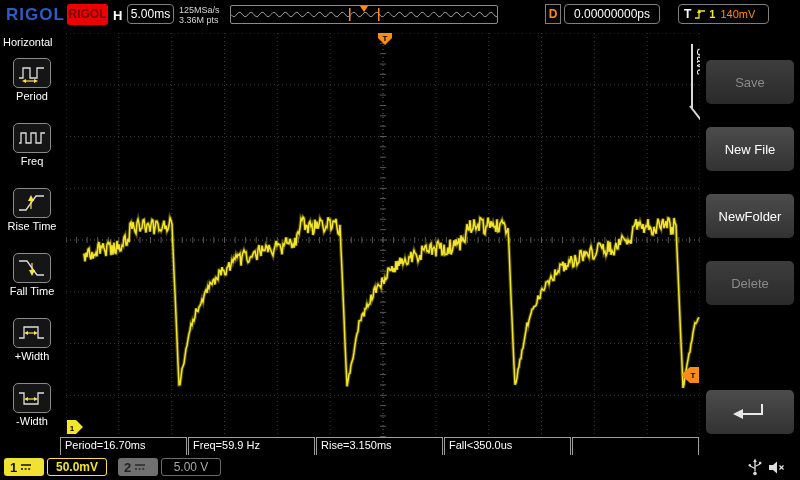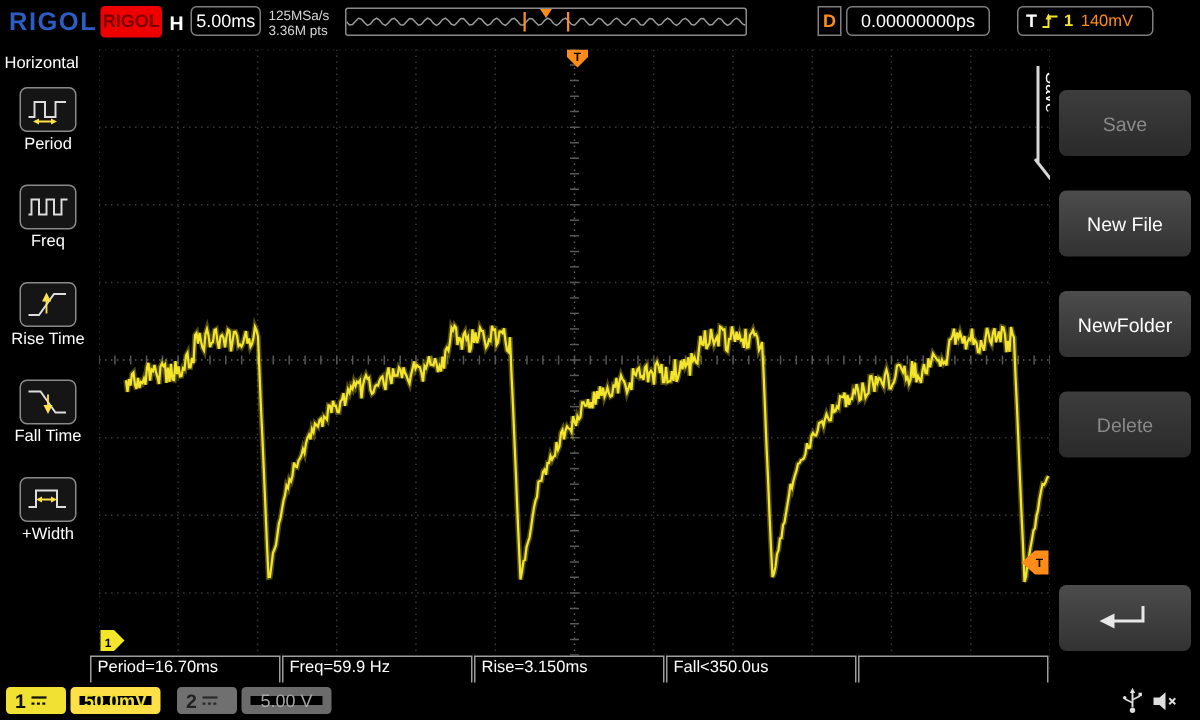--- a/index.html
+++ b/index.html
@@ -58,21 +58,21 @@
         display:flex;align-items:center;justify-content:center;}
   .rbtn.disabled{color:#8a8a8a;background:linear-gradient(#3d3d3d,#2a2a2a);}
   .b0{top:30px}.b1{top:97px}.b2{top:164px}.b3{top:231px}.b4{top:360px}
 
   
   .bottombar{position:absolute;left:0;top:455px;width:800px;height:25px;background:#000;}
   .chbadge{position:absolute;top:3px;height:18px;border-radius:3px;display:flex;align-items:center;
            padding-left:6px;gap:3px;font-weight:bold;font-size:13px;cursor:pointer;}
   .ch1b{left:4px;width:40px;background:#f0e132;color:#111;}
   .ch2b{left:118px;width:40px;background:#707070;color:#222;}
-  .chval{position:absolute;top:3px;height:18px;border:6px solid #fde047;border-radius:3px;
+  .chval{position:absolute;top:3px;height:18px;border:1px solid #fde047;border-radius:3px;
          font-weight:bold;font-size:12px;display:flex;align-items:center;justify-content:center;cursor:pointer;}
   .ch1v{left:47px;width:60px;color:#f0e132;}
   .ch2v{left:161px;width:60px;color:#a6a6a6;border-color:#6b6b6b;font-weight:normal;}
   .usb{position:absolute;left:746px;top:3px;}
   .spk{position:absolute;left:768px;top:5px;}
 </style>
 </head>
 <body>
 
 <div class="scope">
@@ -158,20 +158,31 @@
           <svg width="30" height="22" viewBox="0 0 30 22">
         <polyline points="2,16 7,16 7,5 21,5 21,16 27,16" fill="none" stroke="#dddddd" stroke-width="1.3"></polyline>
         <line x1="10" y1="11" x2="18" y2="11" stroke="#ffe14a" stroke-width="1.2"></line>
         <polygon points="7,11 11,9 11,13" fill="#ffe14a"></polygon>
             <polygon points="21,11 17,9 17,13" fill="#ffe14a"></polygon>
       </svg>
         </div>
       <div class="mlbl">+Width</div>
     </div>
 
+    <div class="mitem i5">
+      <div class="tile">
+          <svg width="30" height="22" viewBox="0 0 30 22">
+        <polyline points="2,6 7,6 7,17 21,17 21,6 27,6" fill="none" stroke="#dddddd" stroke-width="1.3"></polyline>
+        <line x1="10" y1="12" x2="18" y2="12" stroke="#ffe14a" stroke-width="1.2"></line>
+        <polygon points="7,12 11,10 11,14" fill="#ffe14a"></polygon>
+            <polygon points="21,12 17,10 17,14" fill="#ffe14a"></polygon>
+      </svg>
+        </div>
+      <div class="mlbl">-Width</div>
+    </div>
   </div>
 
   <div class="gridarea">
     <svg id="grid-svg">
         <line x1="0" y1="0" x2="0" y2="414" stroke="#393939" stroke-width="1" stroke-dasharray="1 3"></line>
         <line x1="52.8" y1="0" x2="52.8" y2="414" stroke="#393939" stroke-width="1" stroke-dasharray="1 3"></line>
         <line x1="105.7" y1="0" x2="105.7" y2="414" stroke="#393939" stroke-width="1" stroke-dasharray="1 3"></line>
         <line x1="158.5" y1="0" x2="158.5" y2="414" stroke="#393939" stroke-width="1" stroke-dasharray="1 3"></line>
         <line x1="211.3" y1="0" x2="211.3" y2="414" stroke="#393939" stroke-width="1" stroke-dasharray="1 3"></line>
         <line x1="264.2" y1="0" x2="264.2" y2="414" stroke="#393939" stroke-width="1" stroke-dasharray="1 3"></line>

